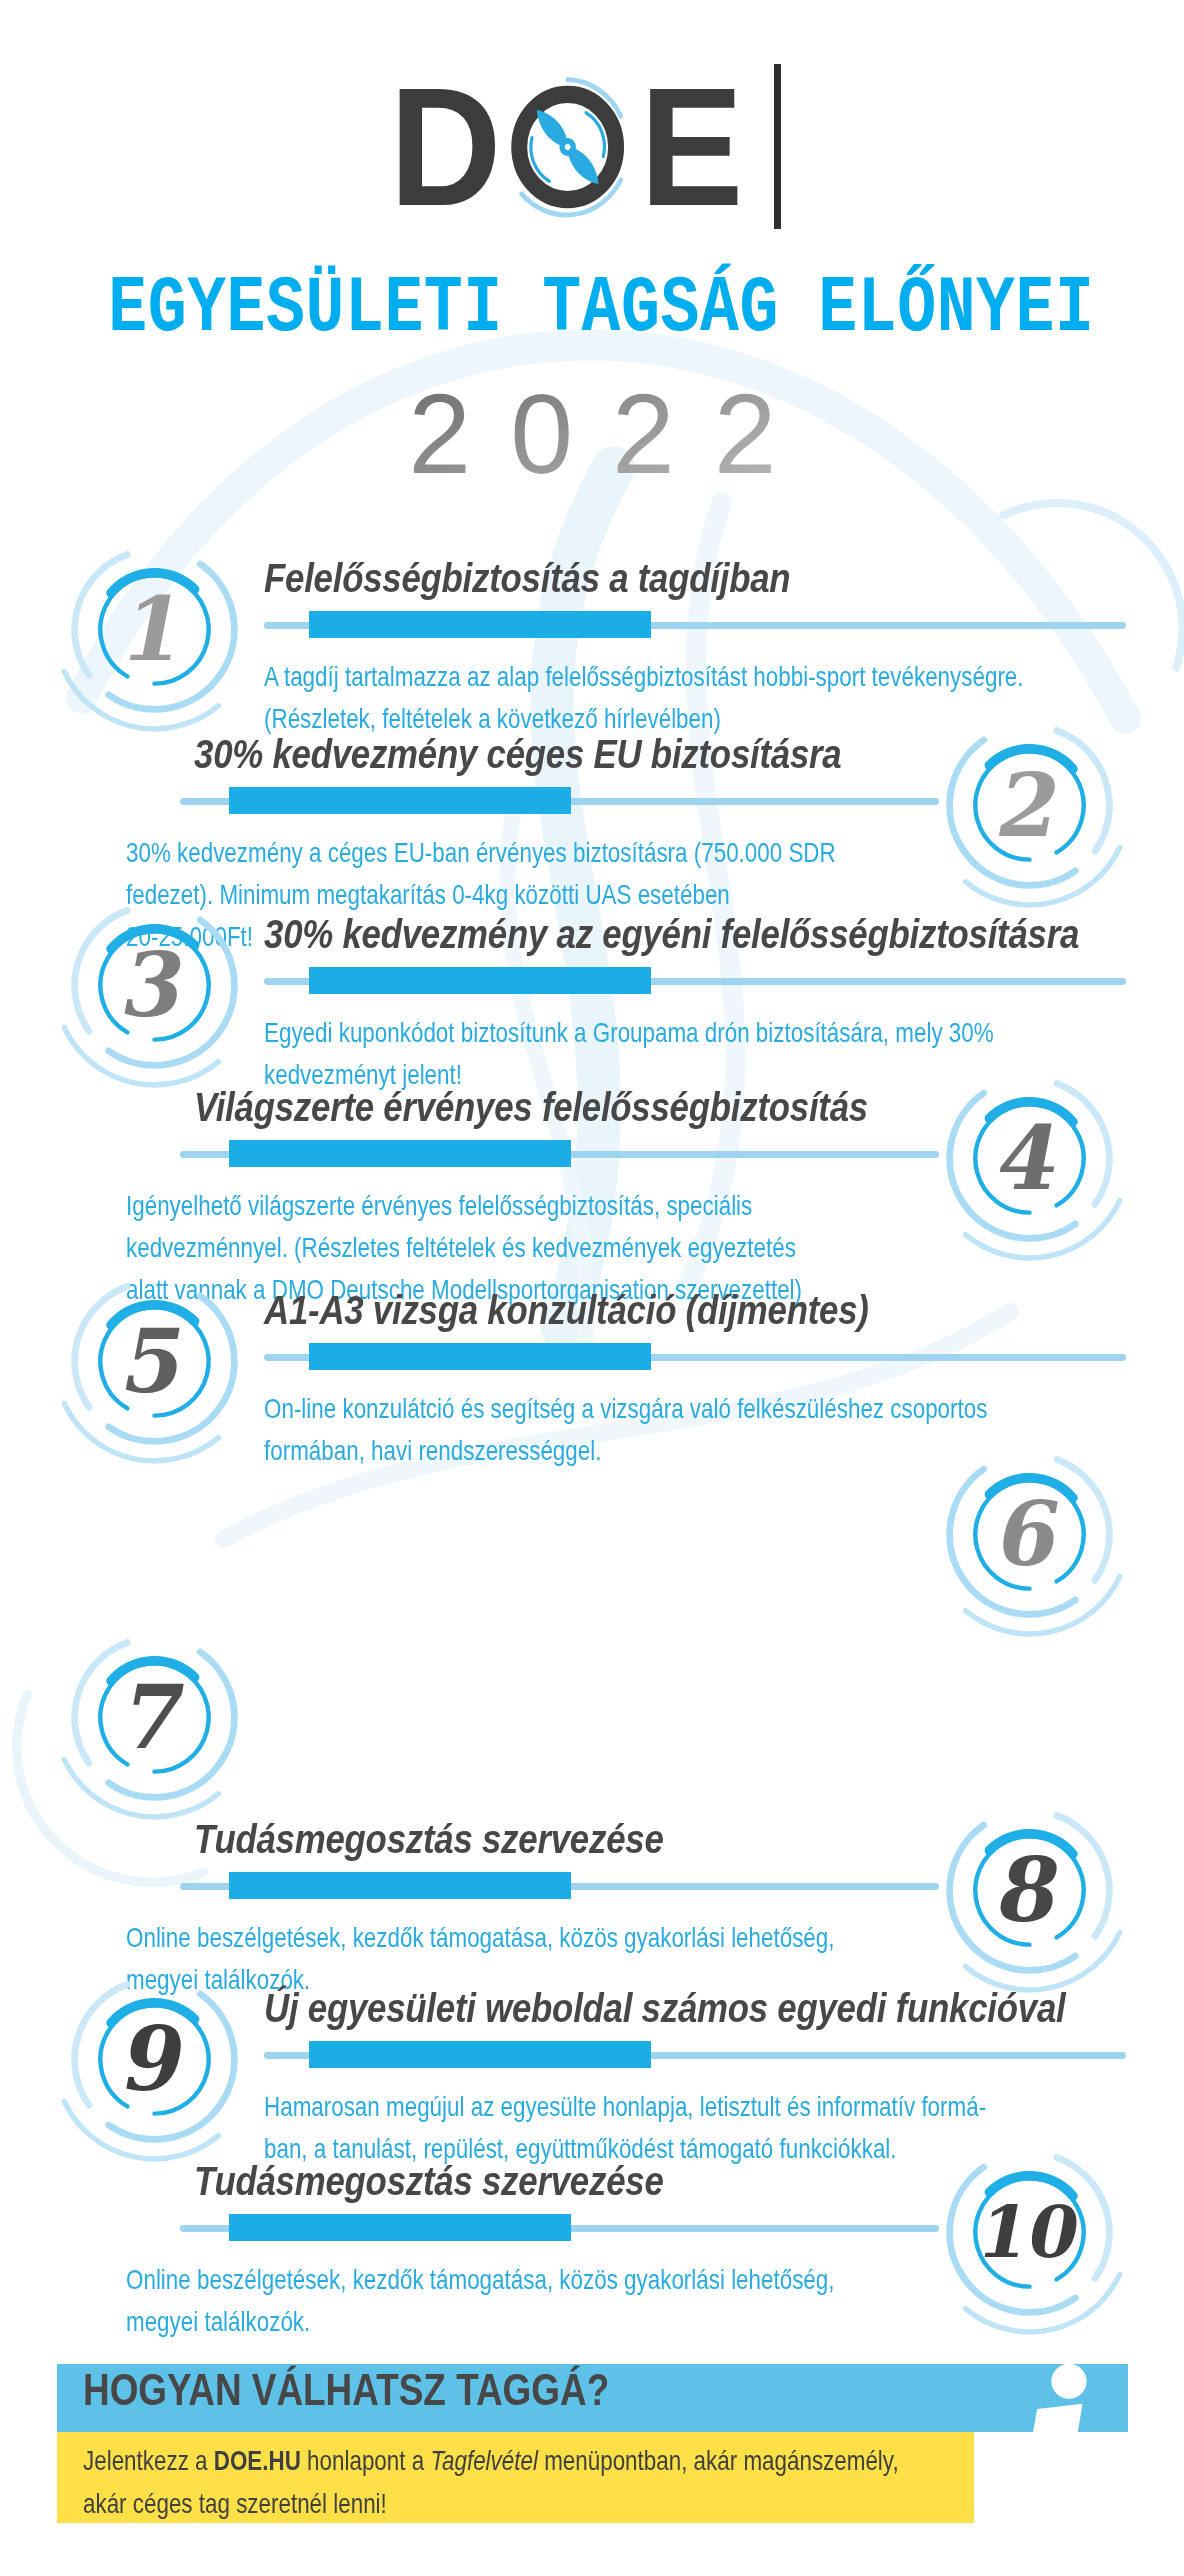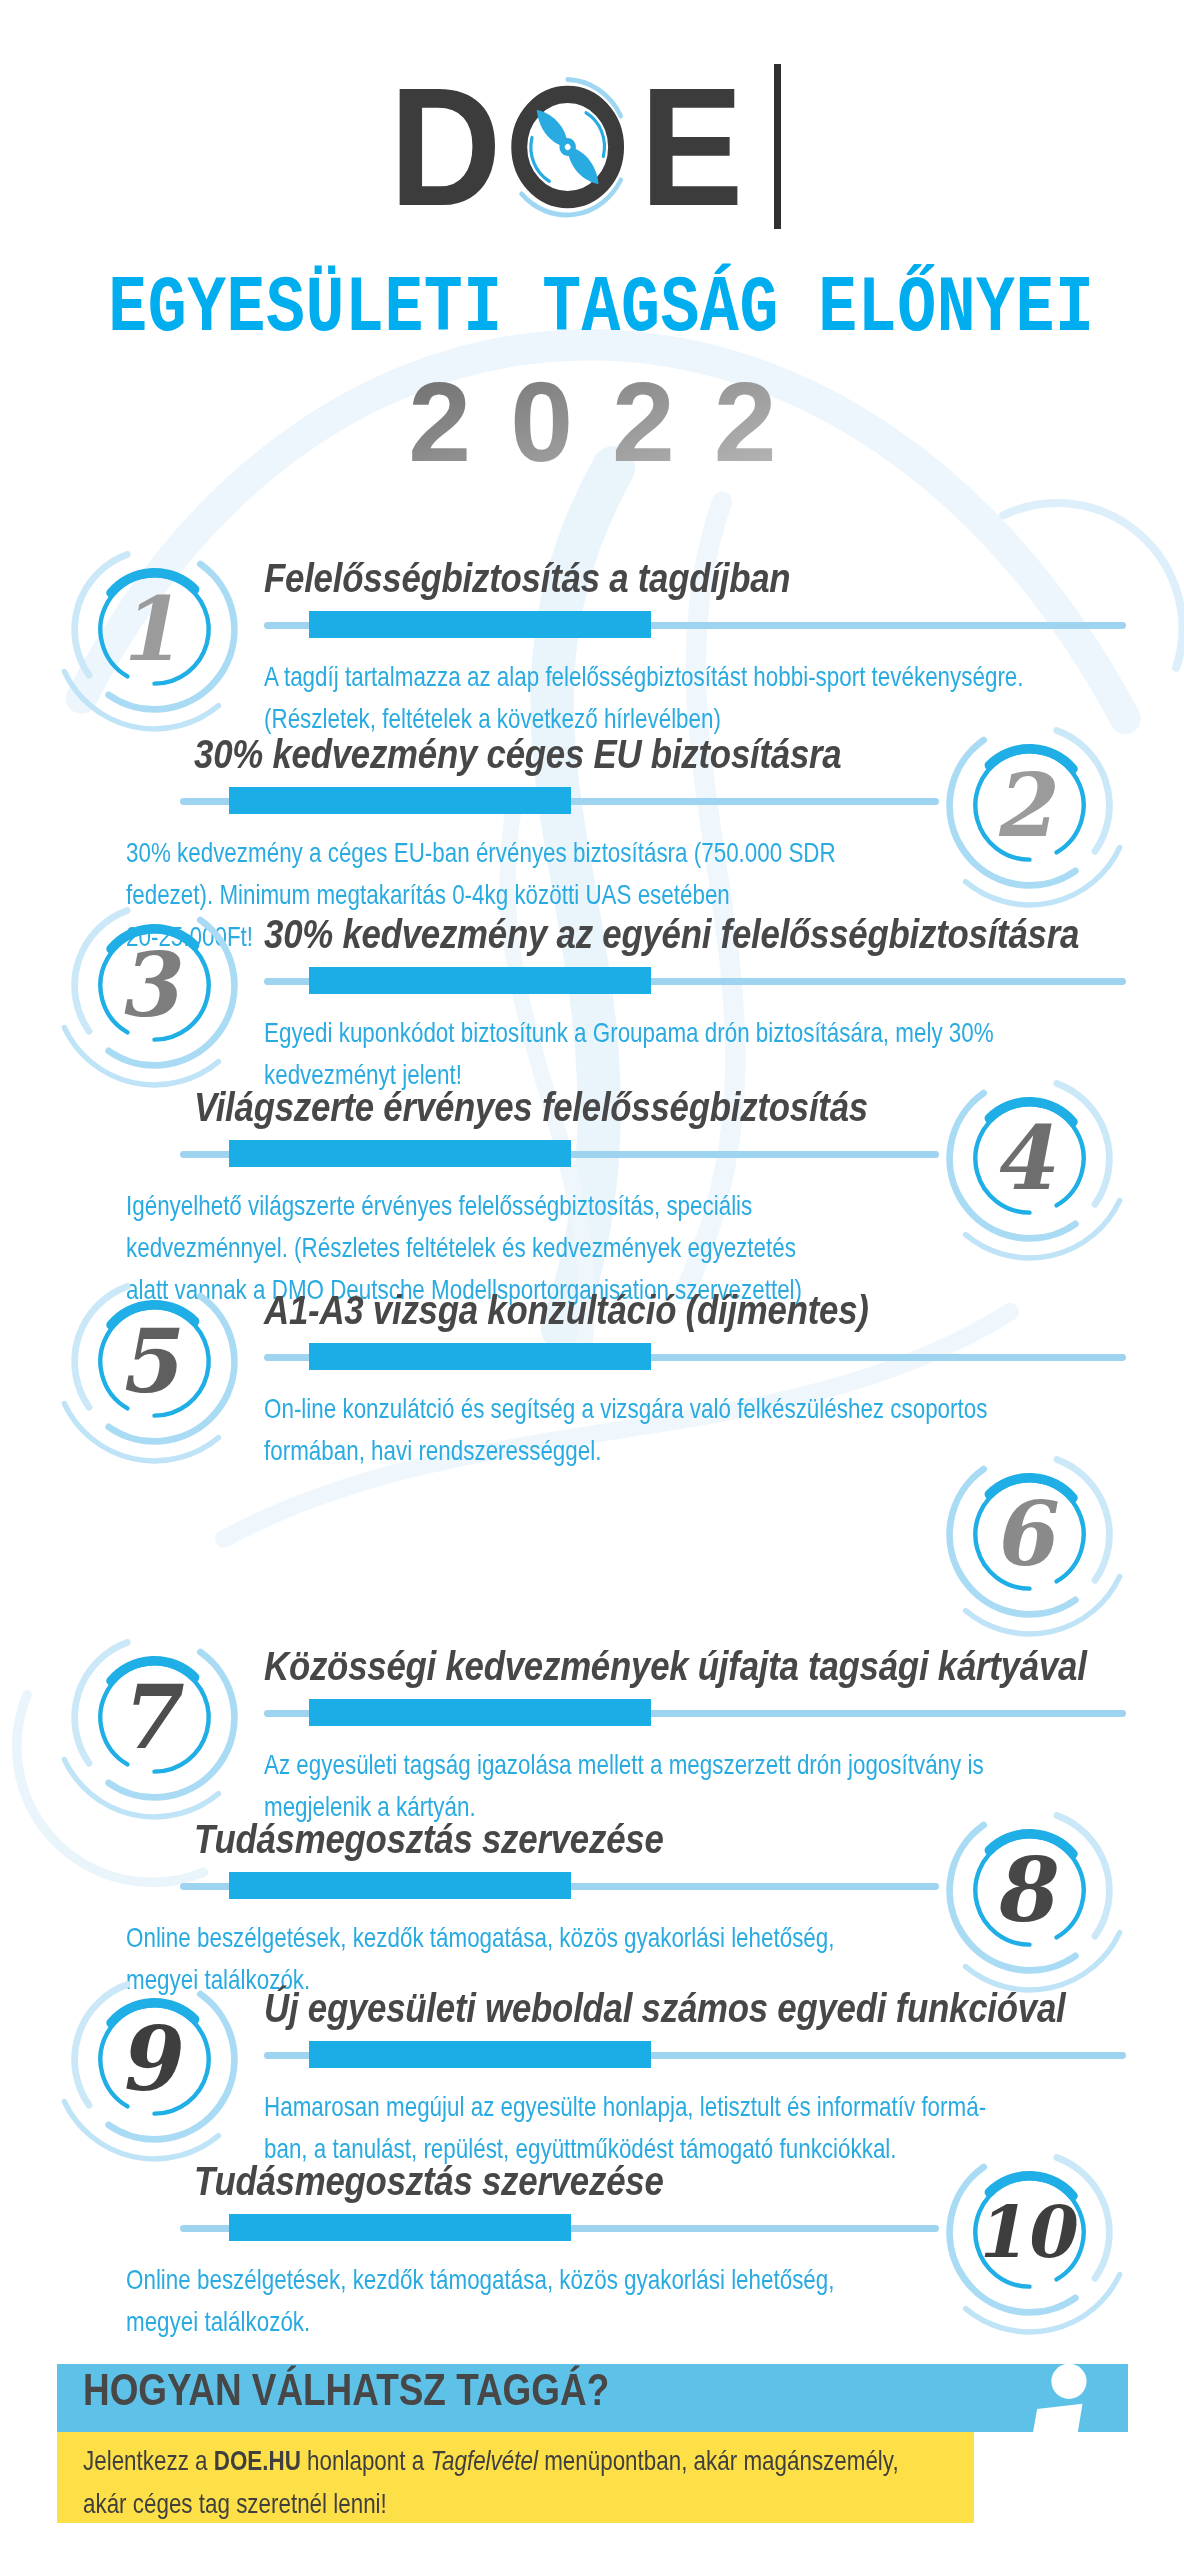--- a/index.html
+++ b/index.html
@@ -16,24 +16,24 @@
   .logo-o{width:142px;height:142px;margin:0 6.8px;position:relative;}
   .logo-o svg{overflow:visible;}
   .logo-bar{width:7.5px;height:165px;background:#2F2F2F;margin:0 30px 0 20.3px;}
   .logo-name{font-size:40px;line-height:1.22;color:#2E2E2E;font-weight:400;}
 
   
   .title{position:absolute;top:270px;left:0;width:100%;text-align:center;margin:0;z-index:2;font-family:Liberation Mono, monospace;}
   .title span{display:inline-block;font-weight:700;font-size:79px;line-height:1;color:#00AEEF;
         transform:scaleX(.82);transform-origin:center;letter-spacing:0.7px;white-space:nowrap;}
   .year{position:absolute;top:366px;left:0;width:100%;text-align:center;z-index:2;}
-  .year span{display:inline-block;font-weight:700;font-size:113px;line-height:1;
+  .year span{display:inline-block;font-weight:400;font-size:113px;line-height:1;
         letter-spacing:39px;margin-right:-39px;
         background:linear-gradient(160deg,#6d6d6d 0%,#9b9b9b 55%,#bcbcbc 100%);
-        -webkit-background-clip:text;background-clip:text;color:transparent;}
+        -webkit-background-clip:text;background-clip:text;color:transparent;margin-top:12px;}
 
   
   .row{position:absolute;left:0;width:100%;z-index:2;}
   .badge{position:absolute;top:-28.5px;width:203px;height:203px;}
   .row.left  .badge{left:53px;}
   .row.right .badge{right:54px;}
   .row.right .badge svg{transform:scaleX(-1);}
   .badge-arcs{position:absolute;inset:0;}
   .num{position:absolute;inset:0;display:flex;align-items:center;justify-content:center;
        font-family:"DejaVu Serif",serif;font-style:italic;font-weight:700;font-size:87px;}
@@ -270,28 +270,20 @@
     <path d="M217.7 53.3 A118 118 0 0 1 82.3 246.7" stroke="#A9DBF5" stroke-width="10" fill="none" stroke-linecap="round"></path>
     <path d="M53.3 217.7 A118 118 0 0 1 109.6 39.1" stroke="#CBE8F8" stroke-width="10" fill="none" stroke-linecap="round"></path>
     <path d="M244.5 262.6 A147 147 0 0 1 16.8 212.1" stroke="#BFE3F7" stroke-width="8" fill="none" stroke-linecap="round"></path>
     <path d="M110 219.3 A80 80 0 0 1 190 80.7" stroke="#1FAEE5" stroke-width="6.5" fill="none" stroke-linecap="round"></path>
     <path d="M190 80.7 A80 80 0 0 1 150 230" stroke="#1FAEE5" stroke-width="6.5" fill="none" stroke-linecap="round"></path>
     <path d="M85.7 96 A84 84 0 0 1 209.4 90.6" stroke="#1FAEE5" stroke-width="14" fill="none" stroke-linecap="round"></path>
   </svg>
 </span>
       <span class="num">7</span>
     </div>
-    <div class="content">
-      <h2 class="heading">Közösségi kedvezmények újfajta tagsági kártyával</h2>
-      <div class="divider">
-          <span class="bar"></span>
-        </div>
-      <p class="body">Az egyesületi tagság igazolása mellett a megszerzett drón jogosítvány is
-megjelenik a kártyán.</p>
-    </div>
   </section>
 
   <section class="row right" id="row8" style="top:1817px">
     <div class="badge">
       <span class="badge-arcs">
   <svg width="203" height="203" viewBox="0 0 300 300" style="overflow:visible">
     <path d="M217.7 53.3 A118 118 0 0 1 82.3 246.7" stroke="#A9DBF5" stroke-width="10" fill="none" stroke-linecap="round"></path>
     <path d="M53.3 217.7 A118 118 0 0 1 109.6 39.1" stroke="#CBE8F8" stroke-width="10" fill="none" stroke-linecap="round"></path>
     <path d="M244.5 262.6 A147 147 0 0 1 16.8 212.1" stroke="#BFE3F7" stroke-width="8" fill="none" stroke-linecap="round"></path>
     <path d="M110 219.3 A80 80 0 0 1 190 80.7" stroke="#1FAEE5" stroke-width="6.5" fill="none" stroke-linecap="round"></path>

